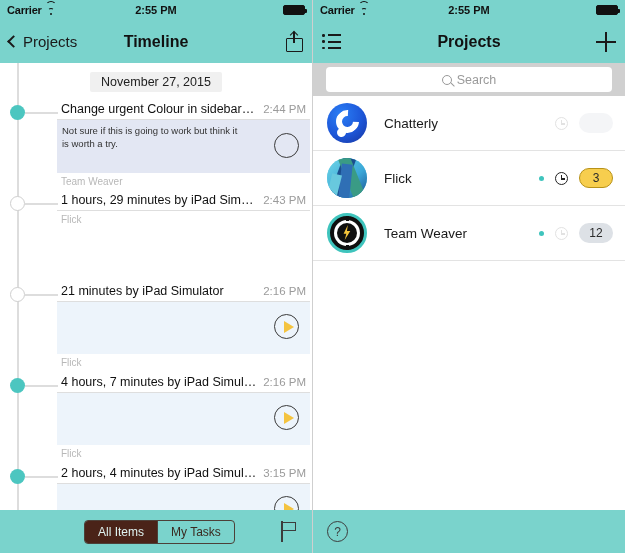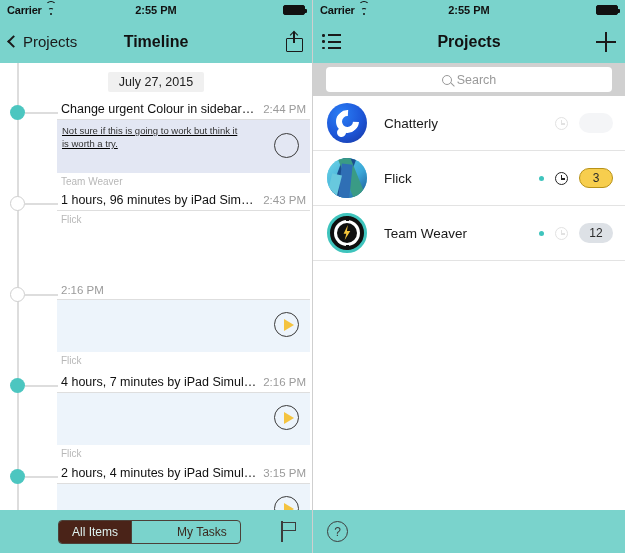--- a/index.html
+++ b/index.html
@@ -93,21 +93,21 @@
     content:""; position:absolute; left:8.5px; top:6px;
     border-left:10px solid #f4c33f; border-top:6px solid transparent; border-bottom:6px solid transparent;
   }
   .card-footer { font-size:10px; color:#b8b8b8; padding:3px 0 0 4px; }
 
   
   .toolbar-l {
     position:absolute; bottom:0; left:0; width:312px; height:43px;
     background:#7ad3cc; display:flex; align-items:center;
   }
-  .seg { display:flex; margin-left:58px; border:1px solid #4c4038; border-radius:4px; overflow:hidden;gap:32px; }
+  .seg { display:flex; margin-left:84px; border:1px solid #4c4038; border-radius:4px; overflow:hidden; }
   .seg-item {
     padding:4px 13px; font-size:12px; color:#3a2a20; background:transparent; cursor:pointer;
     border-right:1px solid #4c4038;
   }
   .seg-item:last-child { border-right:none; }
   .seg-item.active { background:#4a2318; color:#dff3f0; }
   .flag-ico { margin-left:auto; margin-right:15px; width:16px; height:21px; position:relative; cursor:pointer; }
   .flag-ico .pole { position:absolute; left:0; top:0; width:1.8px; height:21px; background:#3c3c3c; }
   .flag-ico .flag { position:absolute; left:1.8px; top:1px; width:13px; height:9px; border:1.8px solid #3c3c3c; border-left:none; }
 
@@ -221,57 +221,58 @@
         <span class="share-ico">
           <span class="box"></span>
             <span class="stem"></span>
             <span class="arw"></span>
         </span>
       </div>
     </div>
 
     <div class="timeline-body">
       <div class="tl-line"></div>
-      <div class="date-chip">July 27, 2015</div>
+      <div class="date-chip">November 27, 2015</div>
 
       <div class="entry" style="top:37px;">
         <div class="node filled" style="top:5px;"></div>
         <div class="node-stub" style="top:12px;"></div>
         <div class="card" style="top:0;">
           <div class="card-head">
             <span class="card-title">Change urgent Colour in sidebar to...</span>
             <span class="card-time">2:44 PM</span>
           </div>
-          <div class="card-body lav" style="height:53px;text-decoration:underline;">
+          <div class="card-body lav" style="height:53px;">
             <div class="card-note">Not sure if this is going to work but think it is worth a try.</div>
             <div class="card-action" style="top:13px;">
               <div class="circle-empty"></div>
             </div>
           </div>
           <div class="card-footer">Team Weaver</div>
         </div>
       </div>
 
       <div class="entry" style="top:128px;">
         <div class="node hollow" style="top:5px;"></div>
         <div class="node-stub" style="top:12px;"></div>
         <div class="card" style="top:0;">
           <div class="card-head">
-            <span class="card-title">1 hours, 96 minutes by iPad Simul...</span>
+            <span class="card-title">1 hours, 29 minutes by iPad Simul...</span>
             <span class="card-time">2:43 PM</span>
           </div>
           <div class="card-footer">Flick</div>
         </div>
       </div>
 
       <div class="entry" style="top:219px;">
         <div class="node hollow" style="top:5px;"></div>
         <div class="node-stub" style="top:12px;"></div>
         <div class="card" style="top:0;">
           <div class="card-head">
+            <span class="card-title">21 minutes by iPad Simulator</span>
             <span class="card-time">2:16 PM</span>
           </div>
           <div class="card-body blu" style="height:52px;">
             <div class="card-note"></div>
             <div class="card-action" style="top:12px;">
               <div class="play-btn"></div>
             </div>
           </div>
           <div class="card-footer">Flick</div>
         </div>

